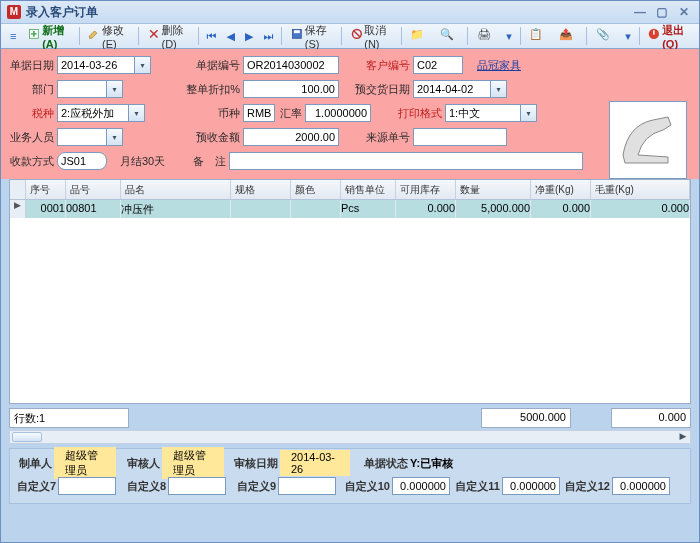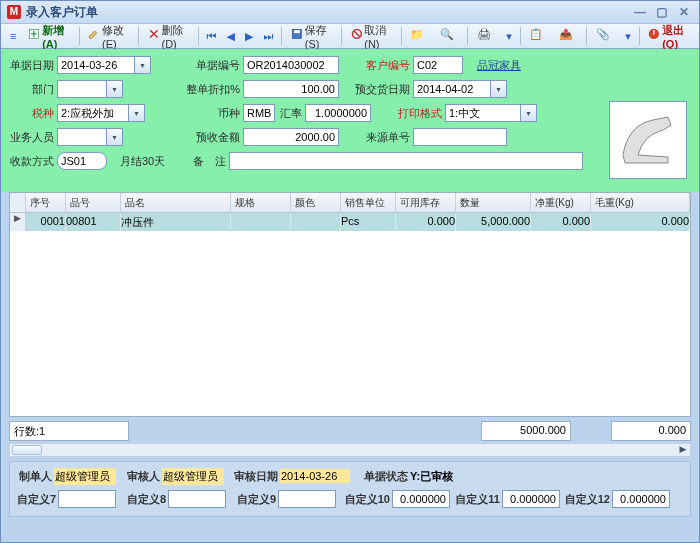--- a/index.html
+++ b/index.html
@@ -14,21 +14,21 @@
 
 .toolbar { height: 26px; background: linear-gradient(#f0f6fc,#d9e7f6); border-top: 1px solid #a6c0e0; border-bottom: 1px solid #88a8ce; display: flex; align-items: center; padding: 0 4px; gap: 2px; }
 .tbtn { display: flex; align-items: center; padding: 2px 4px; font-size: 11px; color: #333; border: 1px solid transparent; border-radius: 2px; }
 .tbtn.primary { color: #0a6b12; font-weight: bold; }
 .tbtn.exit { color: #b01818; font-weight: bold; }
 .ticon { width: 16px; height: 16px; margin-right: 2px; display: inline-block; }
 .sep { width: 1px; height: 18px; background: #a6c0e0; margin: 0 2px; }
 .nav-arrow { color: #2a64c0; font-size: 11px; padding: 2px 3px; }
 
 
-.form-area { padding: 6px 8px 17px 8px; background: #86efac; }
+.form-area { padding: 6px 8px 4px 8px; background: #fca5a5; }
 .form-row { display: flex; align-items: center; margin-bottom: 4px; height: 20px; }
 .lbl { text-align: right; color: #2b2b2b; font-size: 11px; padding-right: 3px; }
 .lbl.red { color: #c02020; }
 .inp { height: 18px; border: 1px solid #7a9ac0; background: #fff; padding: 1px 3px; font-size: 11px; }
 .inp.r { text-align: right; }
 .dd { width: 16px; height: 18px; border: 1px solid #7a9ac0; border-left: none; background: linear-gradient(#f5faff,#d4e4f4); display:inline-flex; align-items:center; justify-content:center; font-size:8px; color:#456; }
 .product-img { position: absolute; right: 12px; top: 52px; width: 78px; height: 78px; border: 1px solid #7a9ac0; background: #fff; display:flex; align-items:center; justify-content:center; }
 .link { color: #1a3fa0; text-decoration: underline; }
 
 
@@ -45,21 +45,21 @@
 .gf { background: #fff; border: 1px solid #99adc6; padding: 2px 4px; font-size: 11px; }
 .hscroll { margin: 2px 8px; height: 14px; background: #e8eef6; border: 1px solid #c5d1e0; position:relative; }
 .hscroll .thumb { position:absolute; left:2px; top:1px; width:30px; height:10px; background:linear-gradient(#f5faff,#d4e4f4); border:1px solid #a6c0e0; border-radius:2px;}
 .hscroll .rarrow { position:absolute; right:1px; top:0; width:12px; height:12px; text-align:center; font-size:9px; color:#456;}
 
 
 .bottom { margin: 4px 8px 0 8px; background: #c9dbef; border: 1px solid #a6c0e0; padding: 4px 4px; }
 .brow { display:flex; align-items:center; margin-bottom:3px; height:20px; gap:2px; }
 .blbl { font-size:11px; color:#333; text-align:right;font-weight:bold; }
 .binp { height:18px; border:1px solid #7a9ac0; background:#fff; padding:1px 3px; font-size:11px; }
-.hl { background: #ffe89a; padding:1px 1px; font-size:11px; }
+.hl { background: #ffe89a; padding:1px 11px; font-size:11px; }
 .bold { font-weight: bold; }
 
 svg { display:block; }
 </style>
 </head>
 <body>
 
 <div class="titlebar">
   <div class="app-icon">M</div>
   <span>录入客户订单</span>

